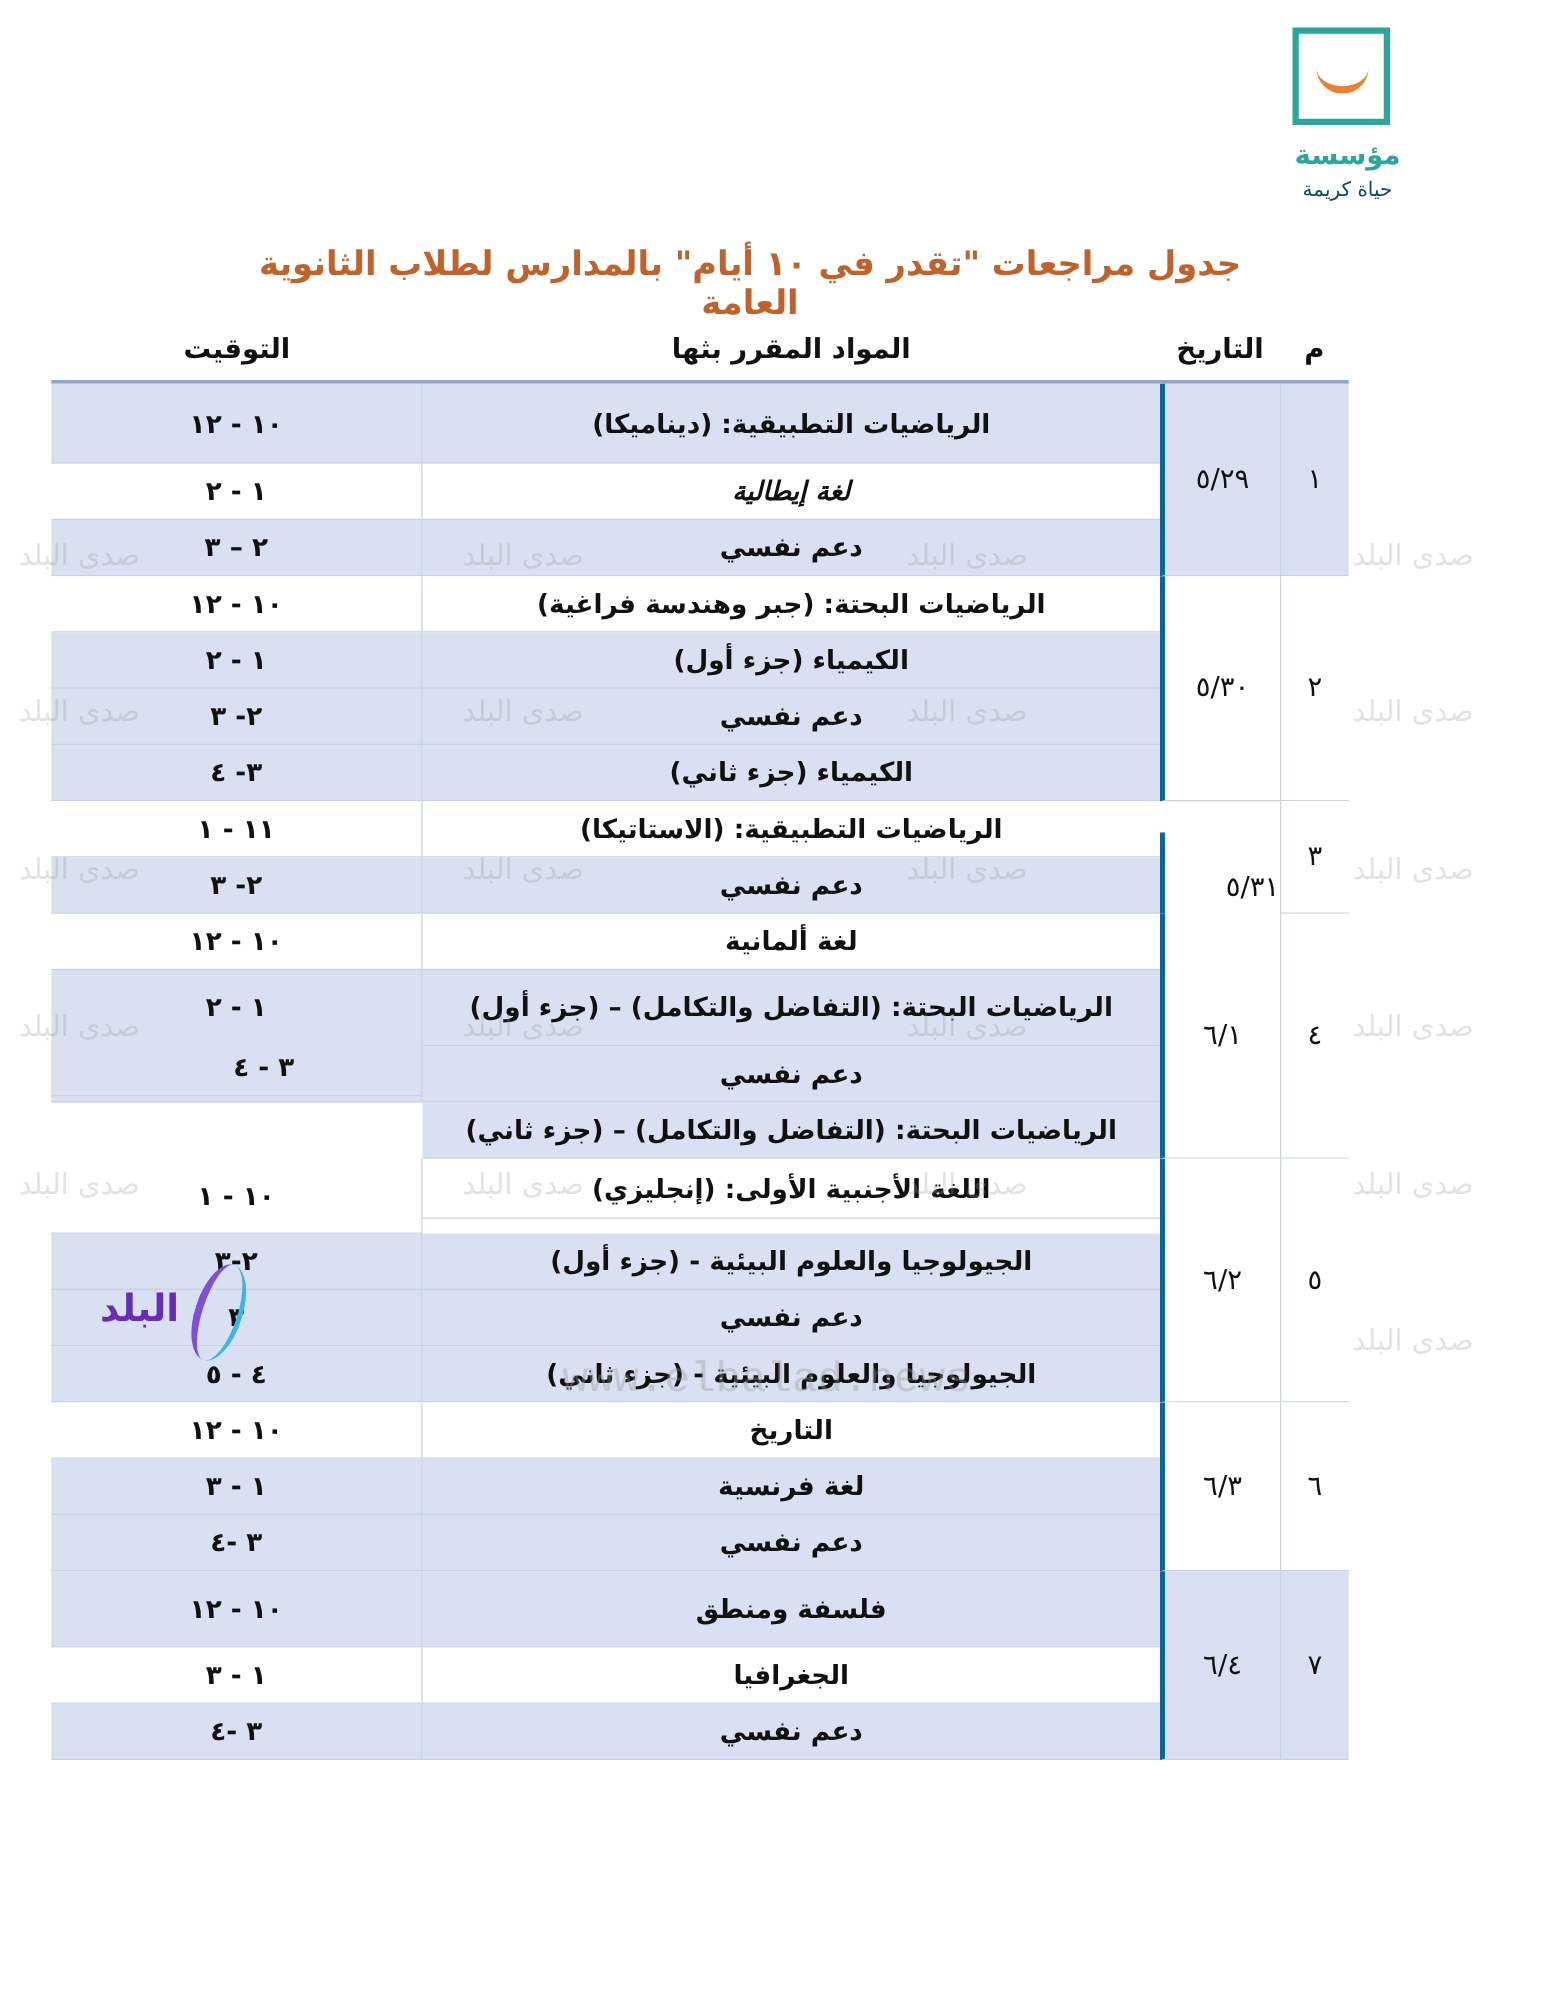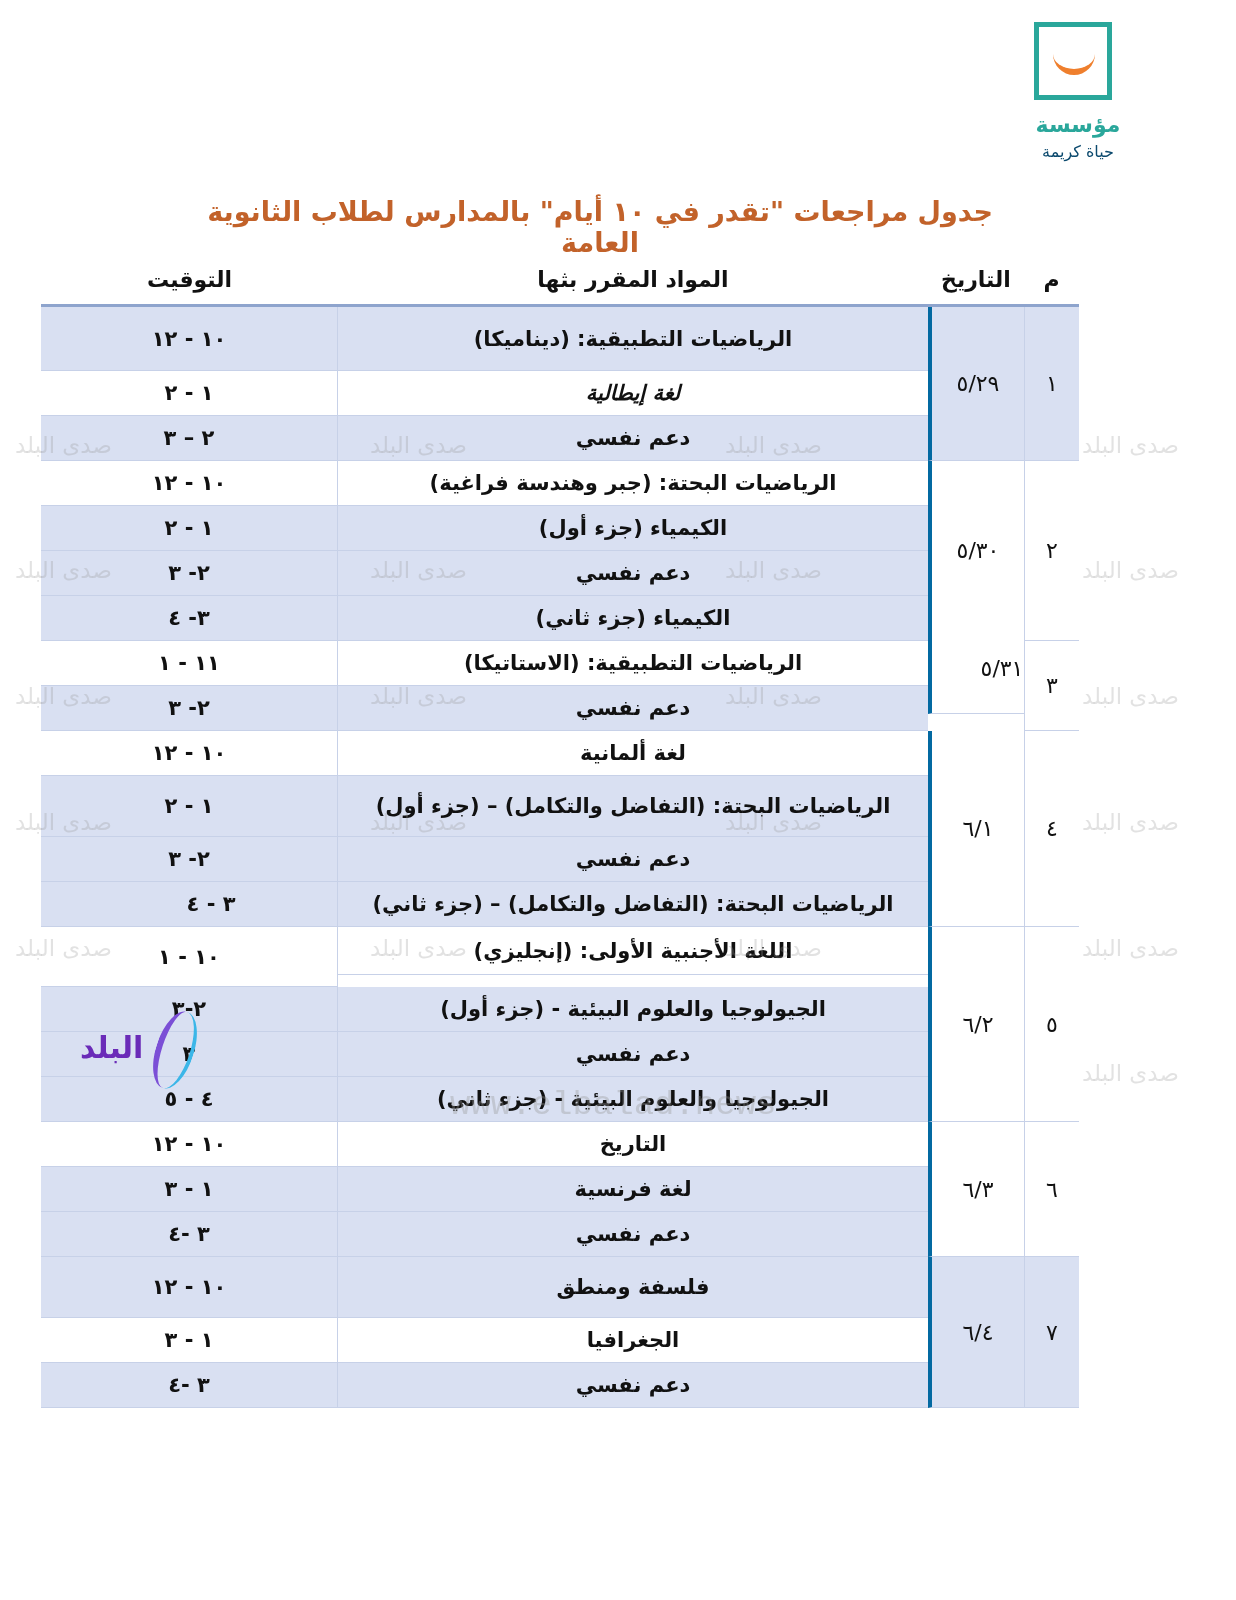--- a/index.html
+++ b/index.html
@@ -107,36 +107,36 @@
   <div class="cell col-subj white" style="top:461px;height:45px;">الرياضيات البحتة: (جبر وهندسة فراغية)</div>
   <div class="cell col-time white" style="top:461px;height:45px;">١٠ - ١٢</div>
   <div class="cell col-subj blue" style="top:506px;height:45px;">الكيمياء (جزء أول)</div>
   <div class="cell col-time blue" style="top:506px;height:45px;">١ - ٢</div>
   <div class="cell col-subj blue" style="top:551px;height:45px;">دعم نفسي</div>
   <div class="cell col-time blue" style="top:551px;height:45px;">٢- ٣</div>
   <div class="cell col-subj blue" style="top:596px;height:45px;">الكيمياء (جزء ثاني)</div>
   <div class="cell col-time blue" style="top:596px;height:45px;">٣- ٤</div>
 
   <div class="cell col-idx white" style="top:641px;height:90px;">٣</div>
-  <div class="cell col-date white" style="top:624px;height:90px;padding-left:48px;">٥/٣١</div>
+  <div class="cell col-date white" style="top:666px;height:90px;padding-left:48px;">٥/٣١</div>
   <div class="cell col-subj white" style="top:641px;height:45px;">الرياضيات التطبيقية: (الاستاتيكا)</div>
   <div class="cell col-time white" style="top:641px;height:45px;">١١ - ١</div>
   <div class="cell col-subj blue" style="top:686px;height:45px;">دعم نفسي</div>
   <div class="cell col-time blue" style="top:686px;height:45px;">٢- ٣</div>
 
   <div class="cell col-idx white" style="top:731px;height:196px;">٤</div>
   <div class="cell col-date white" style="top:731px;height:196px;">٦/١</div>
   <div class="cell col-subj white" style="top:731px;height:45px;">لغة ألمانية</div>
   <div class="cell col-time white" style="top:731px;height:45px;">١٠ - ١٢</div>
   <div class="cell col-subj blue" style="top:776px;height:61px;">الرياضيات البحتة: (التفاضل والتكامل) – (جزء أول)</div>
   <div class="cell col-time blue" style="top:776px;height:61px;">١ - ٢</div>
   <div class="cell col-subj blue" style="top:837px;height:45px;">دعم نفسي</div>
   <div class="cell col-time blue" style="top:837px;height:45px;">٢- ٣</div>
   <div class="cell col-subj blue" style="top:882px;height:45px;">الرياضيات البحتة: (التفاضل والتكامل) – (جزء ثاني)</div>
-  <div class="cell col-time blue" style="top:882px;height:45px;padding-left:44px;">٣ - ٤</div>
+  <div class="cell col-time blue" style="top:832px;height:45px;padding-left:44px;">٣ - ٤</div>
 
   <div class="cell col-idx white" style="top:927px;height:195px;">٥</div>
   <div class="cell col-date white" style="top:927px;height:195px;">٦/٢</div>
   <div class="cell col-subj white" style="top:927px;height:48px;">اللغة الأجنبية الأولى: (إنجليزي)</div>
   <div class="cell col-time white" style="top:927px;height:60px;">١٠ - ١</div>
   <div class="cell col-subj blue" style="top:987px;height:45px;">الجيولوجيا والعلوم البيئية - (جزء أول)</div>
   <div class="cell col-time blue" style="top:987px;height:45px;">٢-٣</div>
   <div class="cell col-subj blue" style="top:1032px;height:45px;">دعم نفسي</div>
   <div class="cell col-time blue" style="top:1032px;height:45px;">٣</div>
   <div class="cell col-subj blue" style="top:1077px;height:45px;">الجيولوجيا والعلوم البيئية - (جزء ثاني)</div>

